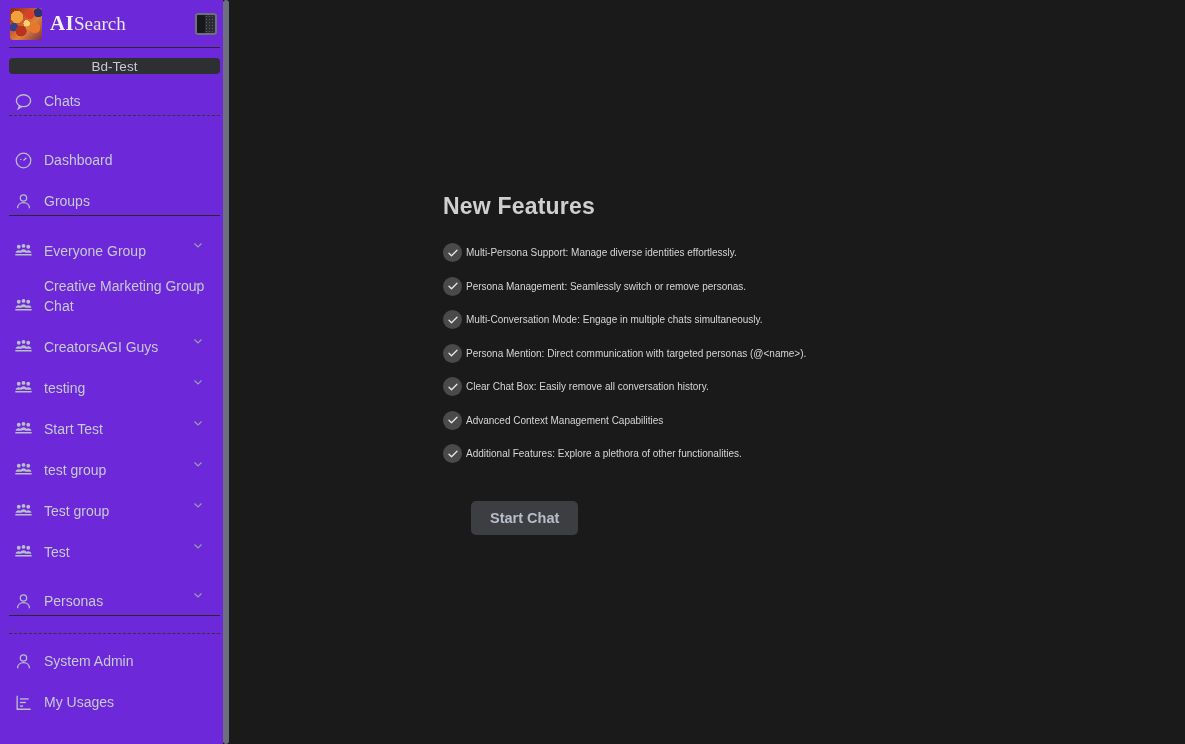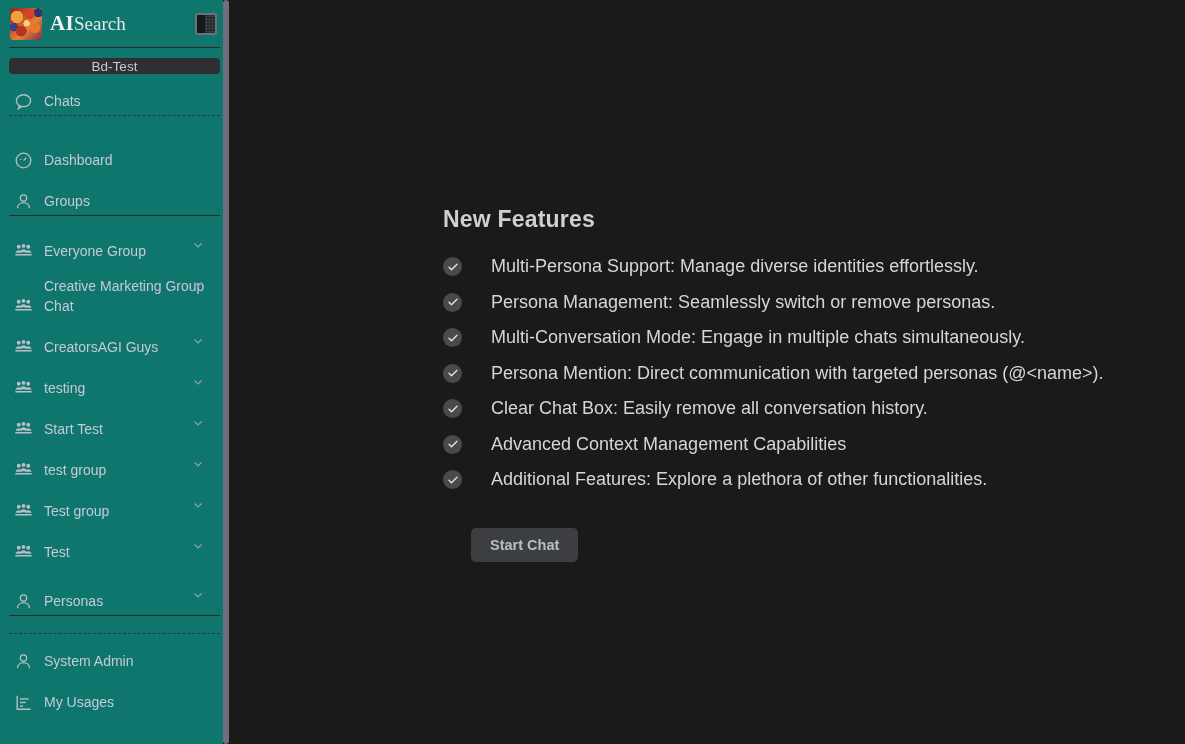--- a/index.html
+++ b/index.html
@@ -7,21 +7,21 @@
     width:1185px; height:744px;
     background:#1a1a1a;
     font-family:"Liberation Sans", sans-serif;
     overflow:hidden;
   }
   .app { display:flex; width:1185px; height:744px; }
 
   
   .sidebar {
     width:229px; height:744px;
-    background:#0f766e;
+    background:#6d28d9;
     position:relative;
     overflow:hidden;
     flex:0 0 229px;
   }
   .sb-inner { padding:0 7px; }
 
   .sb-header {
     display:flex; align-items:center;
     height:47px; padding:0 5px 0 3px;
     gap:8px;
@@ -89,28 +89,28 @@
   .sb-thumb {
     position:absolute; left:0; top:0; width:6px; height:744px;
     background:#6b6f80; border-radius:3px;
   }
 
   
   .main {
     flex:1; height:744px; background:#1a1a1a;
     position:relative;
   }
-  .content { position:absolute; left:214px; top:206px; }
+  .content { position:absolute; left:214px; top:193px; }
   .title {
     font-size:23px; color:#cfcfcf; font-weight:bold;
     margin-bottom:23px; letter-spacing:.2px;
   }
   .feat {
-    display:flex; align-items:center; gap:29px;
-    margin-bottom:14.5px; color:#d6d6d6; font-size:18px;
+    display:flex; align-items:center; gap:4px;
+    margin-bottom:14.5px; color:#d6d6d6; font-size:10px;
   }
   .check {
     flex:0 0 19px; width:19px; height:19px; border-radius:50%;
     background:#4a4a4a; display:flex; align-items:center; justify-content:center;
   }
   .check svg { width:12px; height:12px; color:#e8e8e8; }
   .start-chat {
     margin-top:23px; display:inline-block;
     background:#3d3e42; color:#b8bec9;
     border:none; border-radius:5px;

